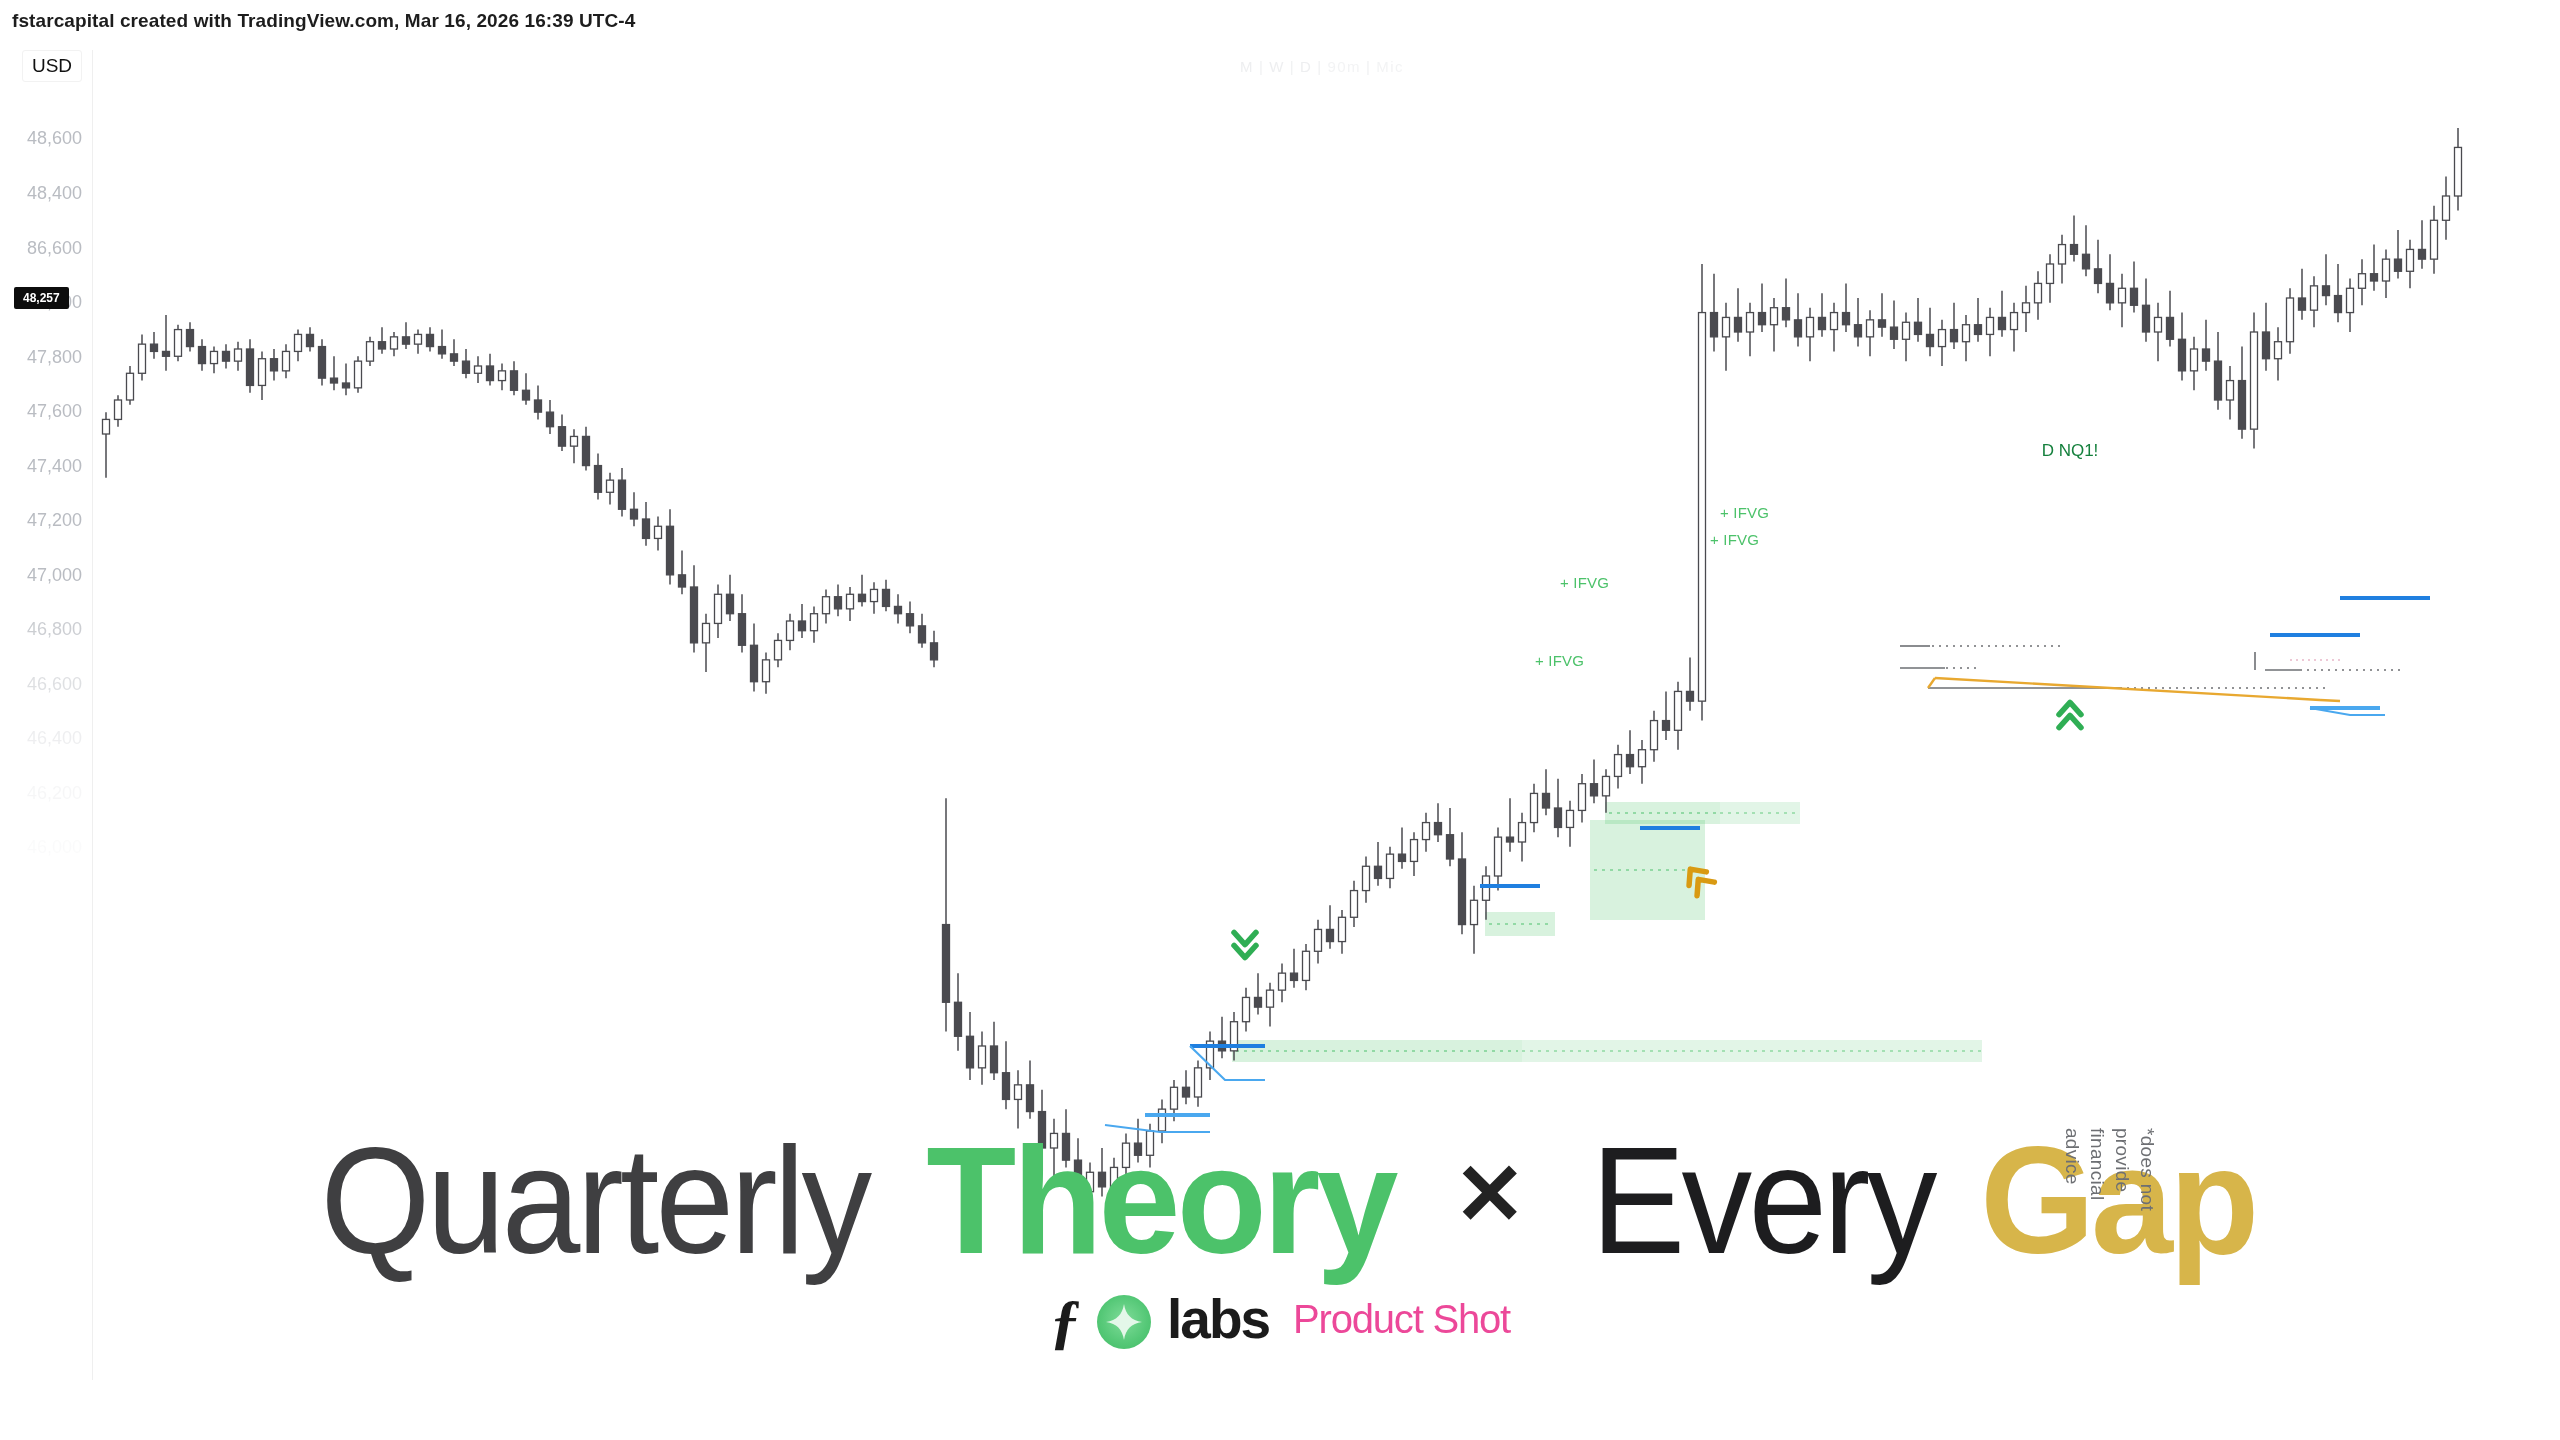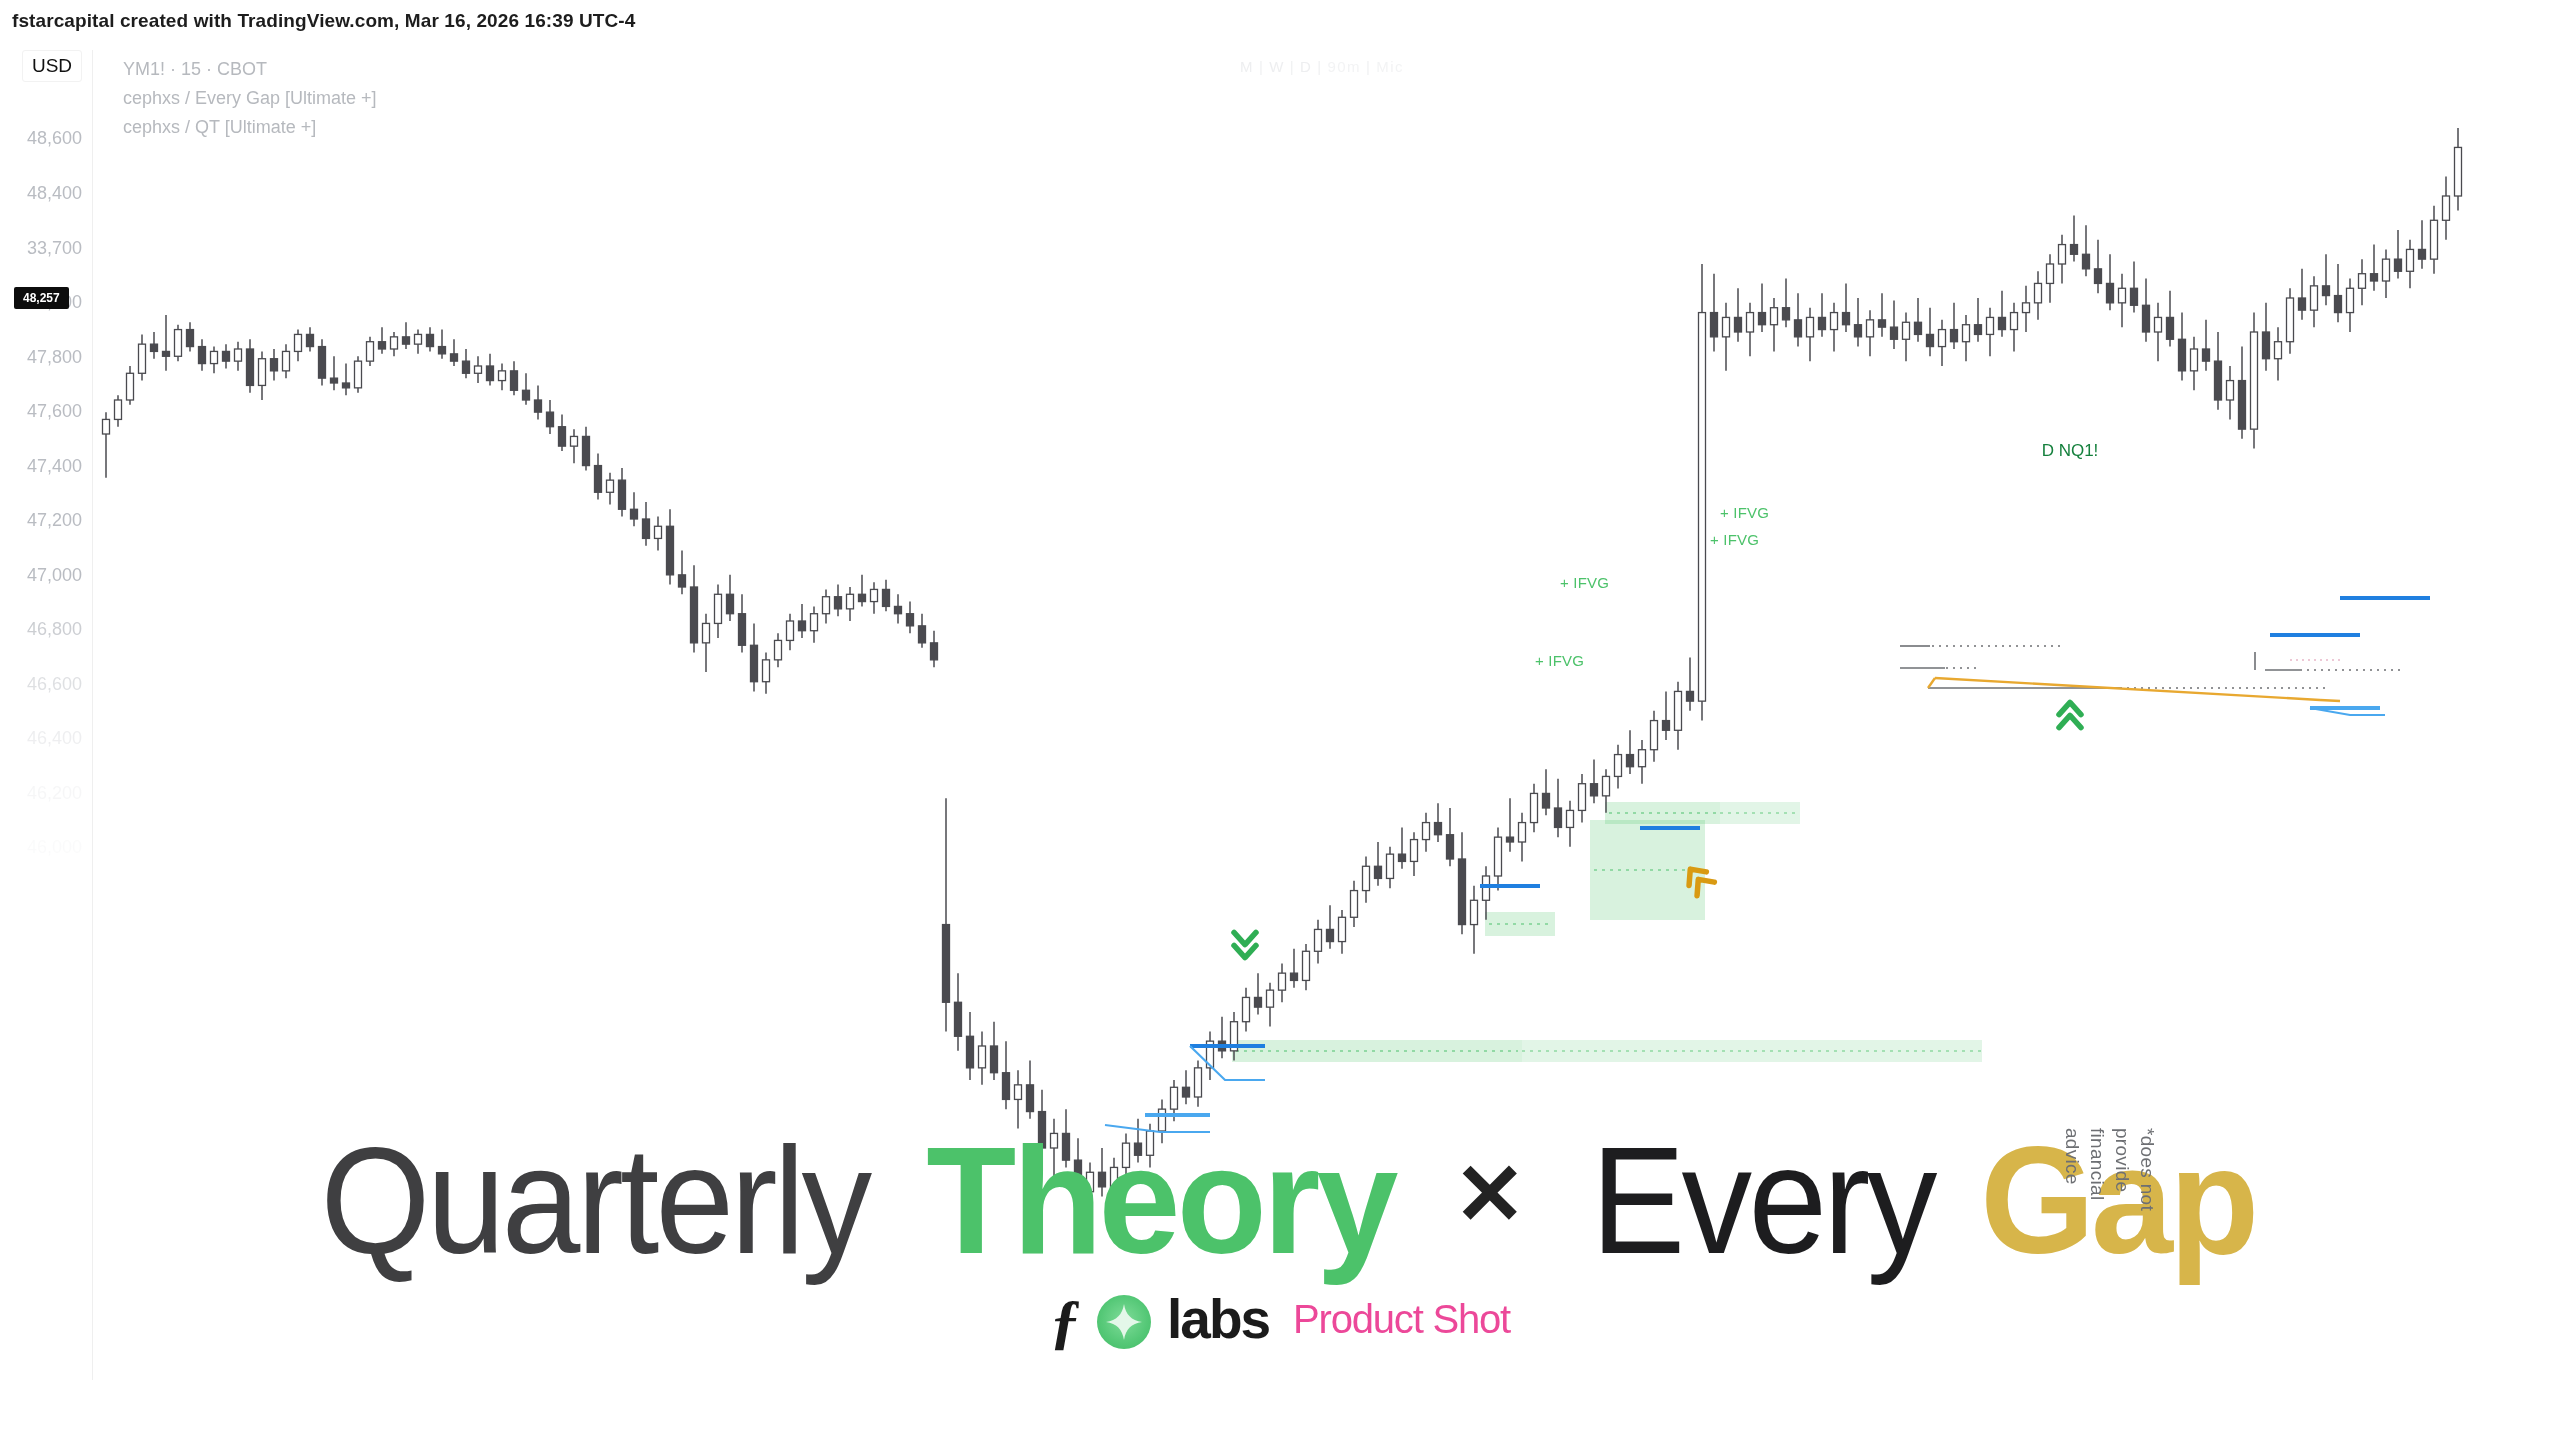--- a/index.html
+++ b/index.html
@@ -124,42 +124,37 @@
 
 <div id="root">
 
   <div class="credit">fstarcapital created with TradingView.com, Mar 16, 2026 16:39 UTC-4</div>
 
   <div class="price-scale">
     <div class="sep"></div>
     <div id="ticks">
         <div class="ptick" style="top: 98px; opacity: 1;">48,600</div>
         <div class="ptick" style="top: 153px; opacity: 1;">48,400</div>
-        <div class="ptick" style="top: 208px; opacity: 1;">33,700</div>
+        <div class="ptick" style="top: 208px; opacity: 1;">86,600</div>
         <div class="ptick" style="top: 262px; opacity: 1;">48,000</div>
         <div class="ptick" style="top: 317px; opacity: 1;">47,800</div>
         <div class="ptick" style="top: 371px; opacity: 1;">47,600</div>
         <div class="ptick" style="top: 426px; opacity: 1;">47,400</div>
         <div class="ptick" style="top: 480px; opacity: 1;">47,200</div>
         <div class="ptick" style="top: 535px; opacity: 1;">47,000</div>
         <div class="ptick" style="top: 589px; opacity: 0.72;">46,800</div>
         <div class="ptick" style="top: 644px; opacity: 0.46;">46,600</div>
         <div class="ptick" style="top: 698px; opacity: 0.24;">46,400</div>
         <div class="ptick" style="top: 753px; opacity: 0.12;">46,200</div>
         <div class="ptick" style="top: 807px; opacity: 0.06;">46,000</div>
       </div>
   </div>
   <div class="currency-badge">USD</div>
   <div class="price-badge">48,257</div>
 
-  <div class="legend">
-    <div>YM1! · 15 · CBOT</div>
-    <div>cephxs / Every Gap [Ultimate +]</div>
-    <div>cephxs / QT [Ultimate +]</div>
-  </div>
 
   <div class="tf-bar" id="tfbar"><span class="f1">M</span><span class="sep">|</span><span class="f1">W</span><span class="sep">|</span><span class="f1">D</span><span class="sep">|</span><span class="f2">90m</span><span class="sep">|</span><span class="f2">Mic</span></div>
 
   <div id="plot">
     <svg id="chartsvg" width="2560" height="1400" viewBox="0 0 2560 1400">
         <g>
           <rect x="1605" y="762" width="115" height="22" fill="#4cc26a" fill-opacity="0.22"></rect>
           <line x1="1609" y1="773" x2="1716" y2="773" stroke="#4cc26a" stroke-width="1.4" stroke-dasharray="3 5" stroke-opacity="0.65"></line>
           <rect x="1590" y="780" width="115" height="100" fill="#4cc26a" fill-opacity="0.22"></rect>
           <line x1="1594" y1="830" x2="1701" y2="830" stroke="#4cc26a" stroke-width="1.4" stroke-dasharray="3 5" stroke-opacity="0.65"></line>

